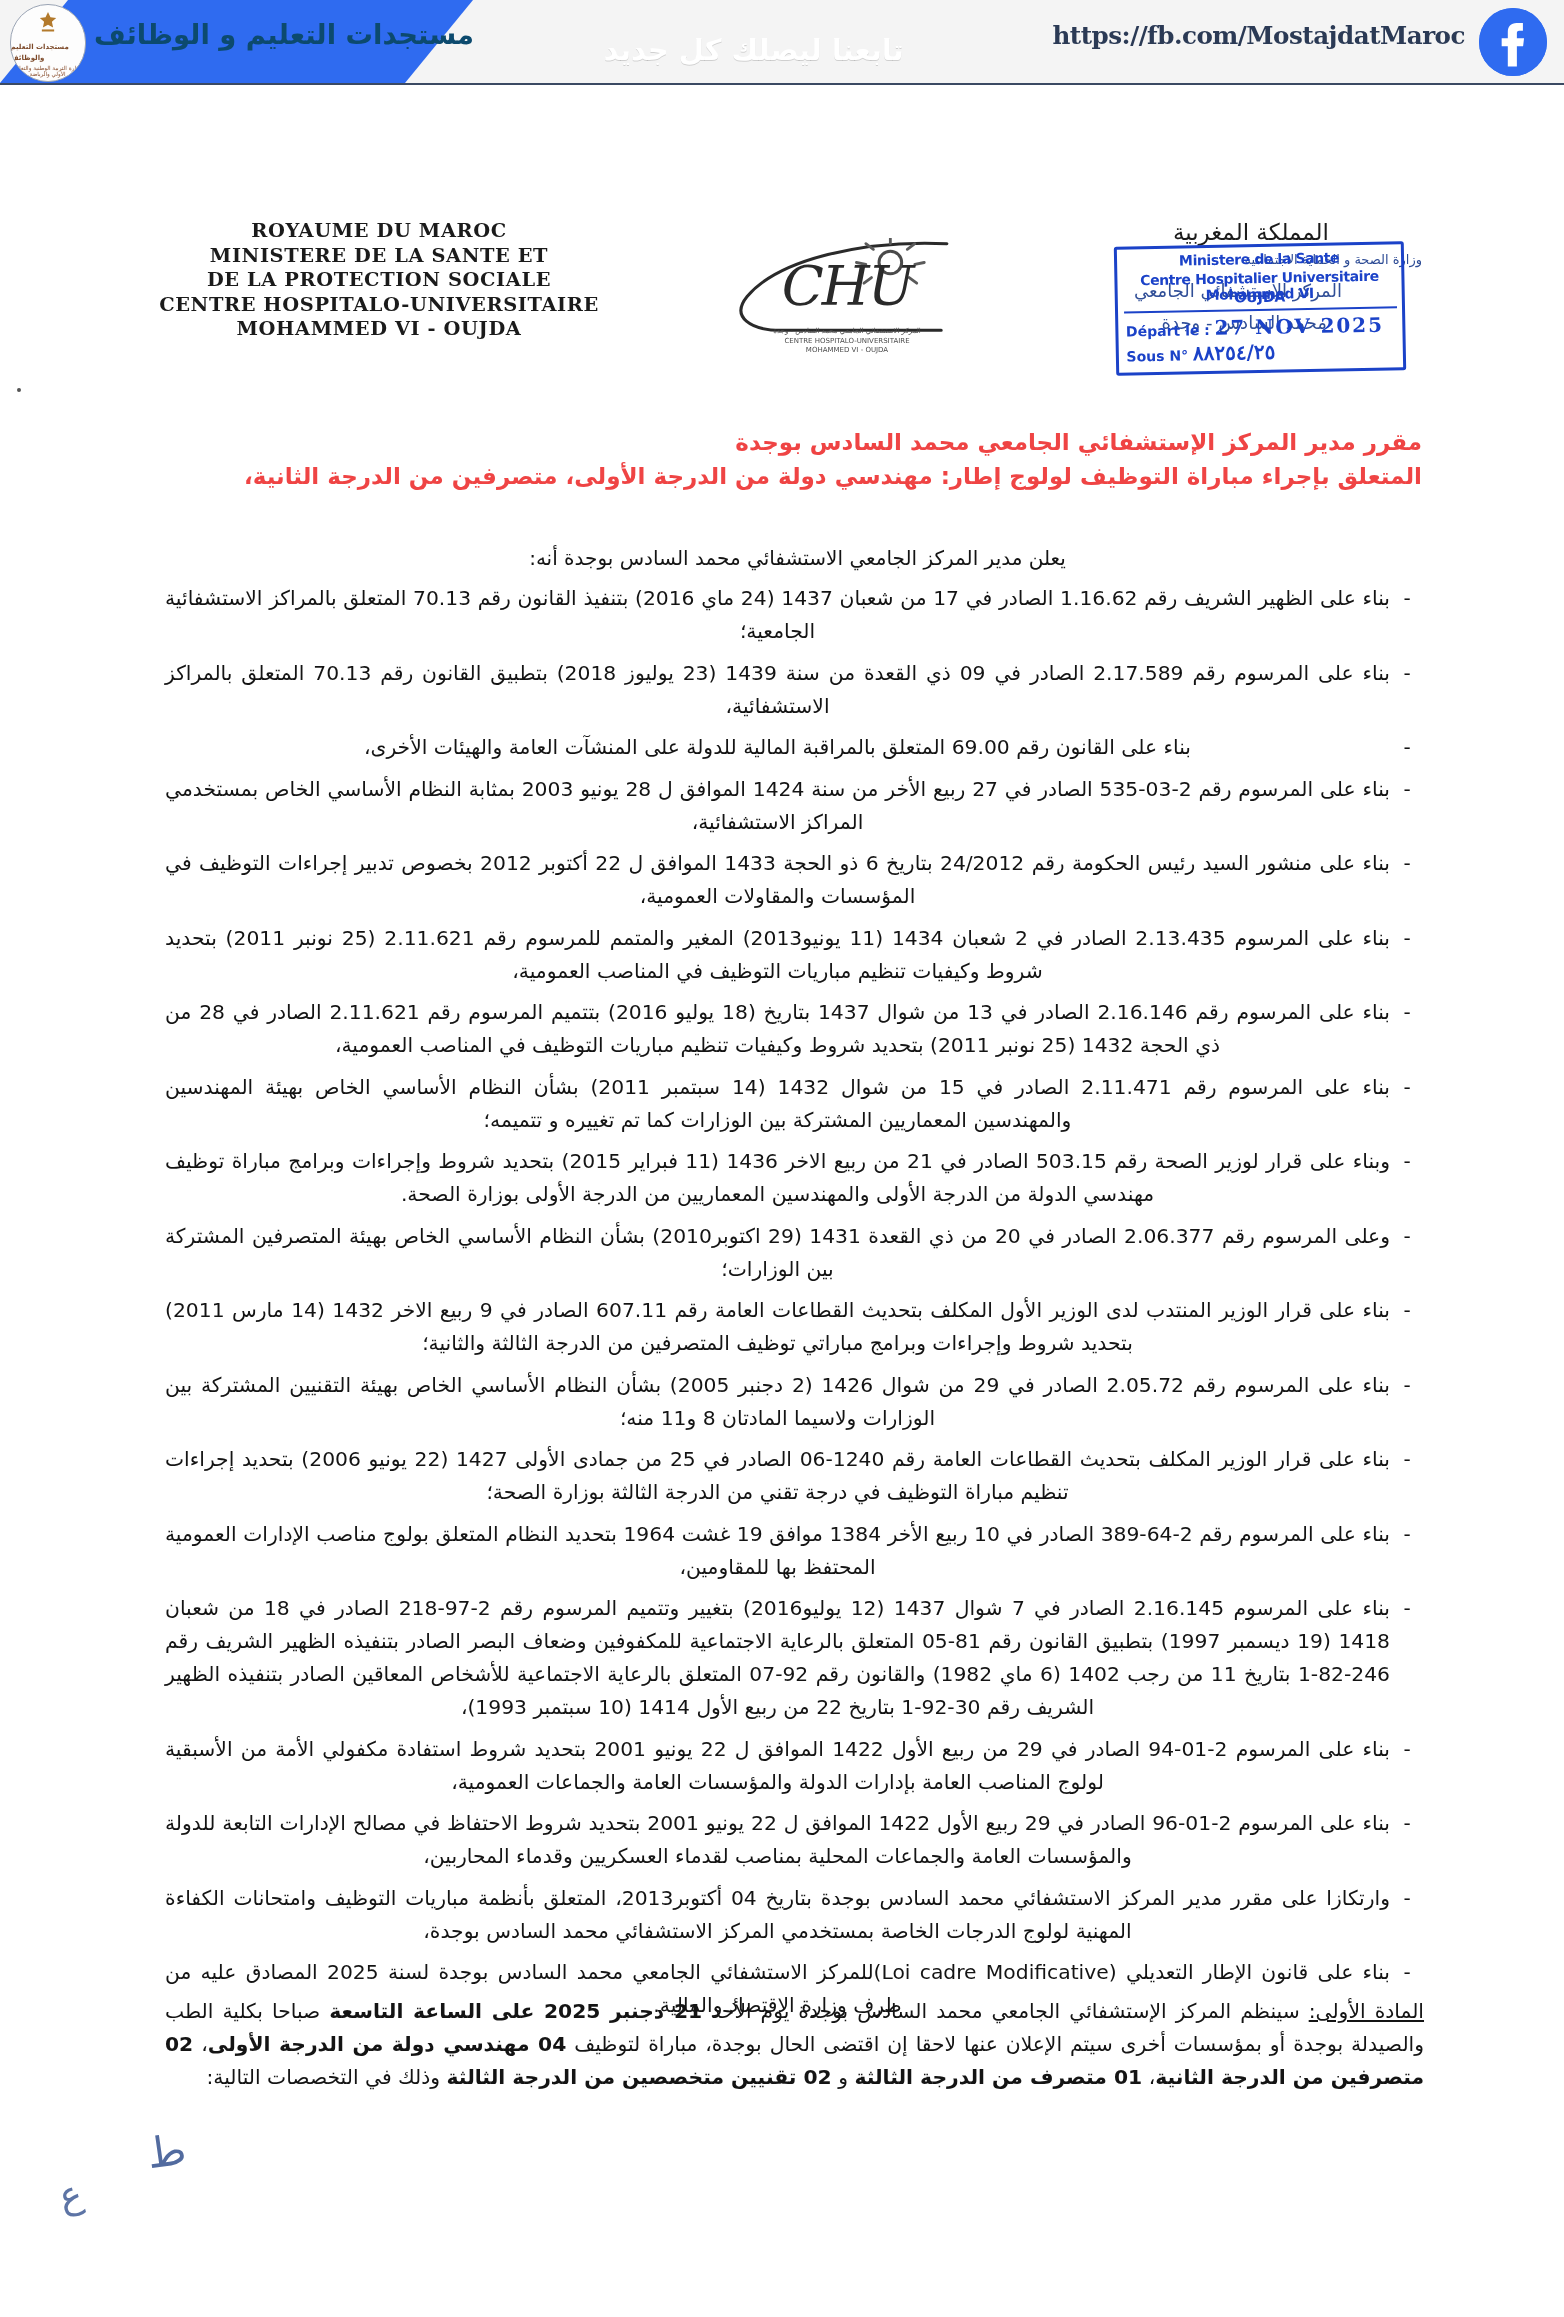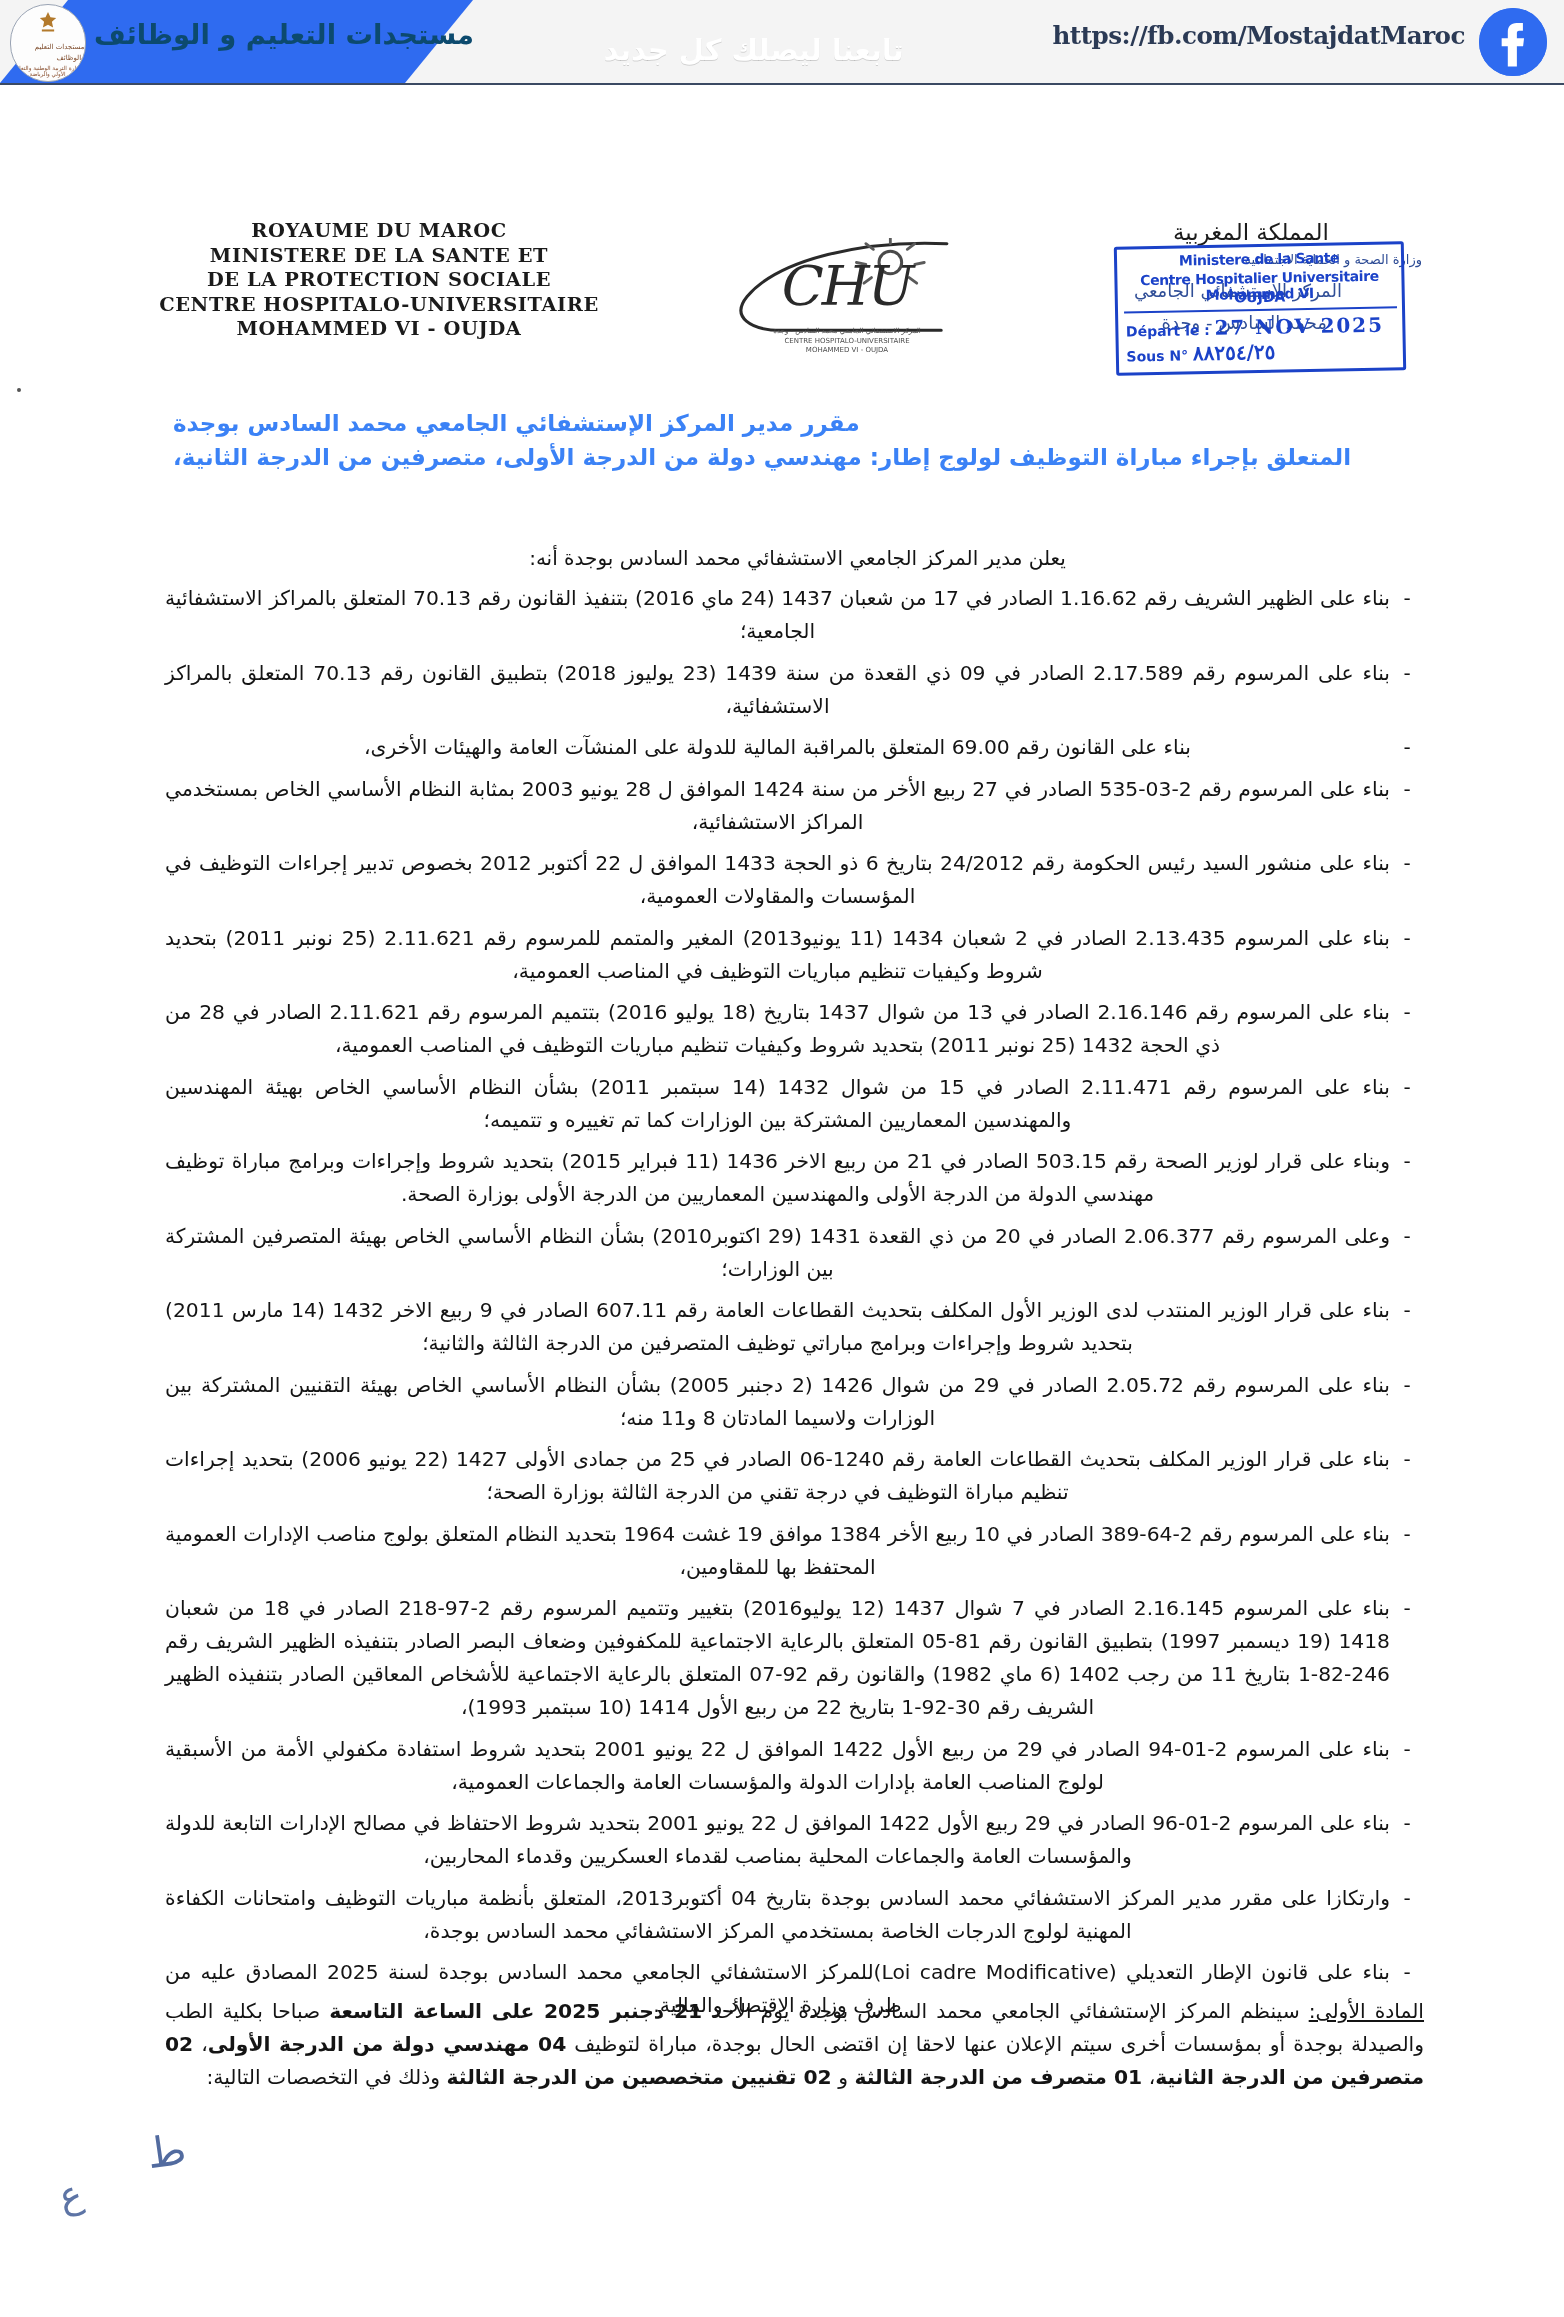--- a/index.html
+++ b/index.html
@@ -47,22 +47,22 @@
   .seal{
     position:absolute;left:9.5px;top:3.8px;width:74px;height:76px;
     border:1.9px solid #9aa4b4;border-radius:40px;
     background:#fdfdfd;overflow:hidden;
   }
   .seal .crest{
     position:absolute;left:50%;top:6.6px;transform:translateX(-50%);
     width:24.6px;height:24.6px;
   }
   .seal .seal-t1,.seal .seal-t2{
-    position:absolute;left:0;width:100%;text-align:right;
-    font-size:7px;color:#7d4a2a;font-weight:normal;direction:rtl;
+    position:absolute;left:0;width:100%;text-align:left;
+    font-size:7px;color:#7d4a2a;font-weight:bold;direction:rtl;
   }
   .seal .seal-t1{top:38px;}
   .seal .seal-t2{top:49px;}
   .seal .seal-sub{
     position:absolute;left:0;width:100%;text-align:center;top:60px;
     font-size:5.7px;color:#8a5030;direction:rtl;
   }
 
   
   .page{
@@ -147,24 +147,24 @@
   }
   .stamp .st-row.r1{top:68px;}
   .stamp .st-row.r2{top:93px;}
   .stamp .st-hand{
     font-family:"DejaVu Serif","Liberation Serif",serif;
     font-weight:bold;font-size:20px;letter-spacing:1.9px;
   }
 
   
   .doc-title{
-    position:absolute;right:142px;top:321px;width:1249px;
-    direction:rtl;text-align:left;
+    position:absolute;right:142px;top:340px;width:1249px;
+    direction:rtl;text-align:right;
     font-family:"DejaVu Sans",sans-serif;font-weight:bold;
-    font-size:23px;line-height:34px;color:#3b82f6;
+    font-size:23px;line-height:34px;color:#ef4444;
   }
   .doc-intro{
     position:absolute;right:142px;top:461px;width:1249px;
     direction:rtl;text-align:center;
     font-size:20px;color:#141414;
   }
 
   
   .clauses{
     position:absolute;right:140px;top:497px;width:1259px;

